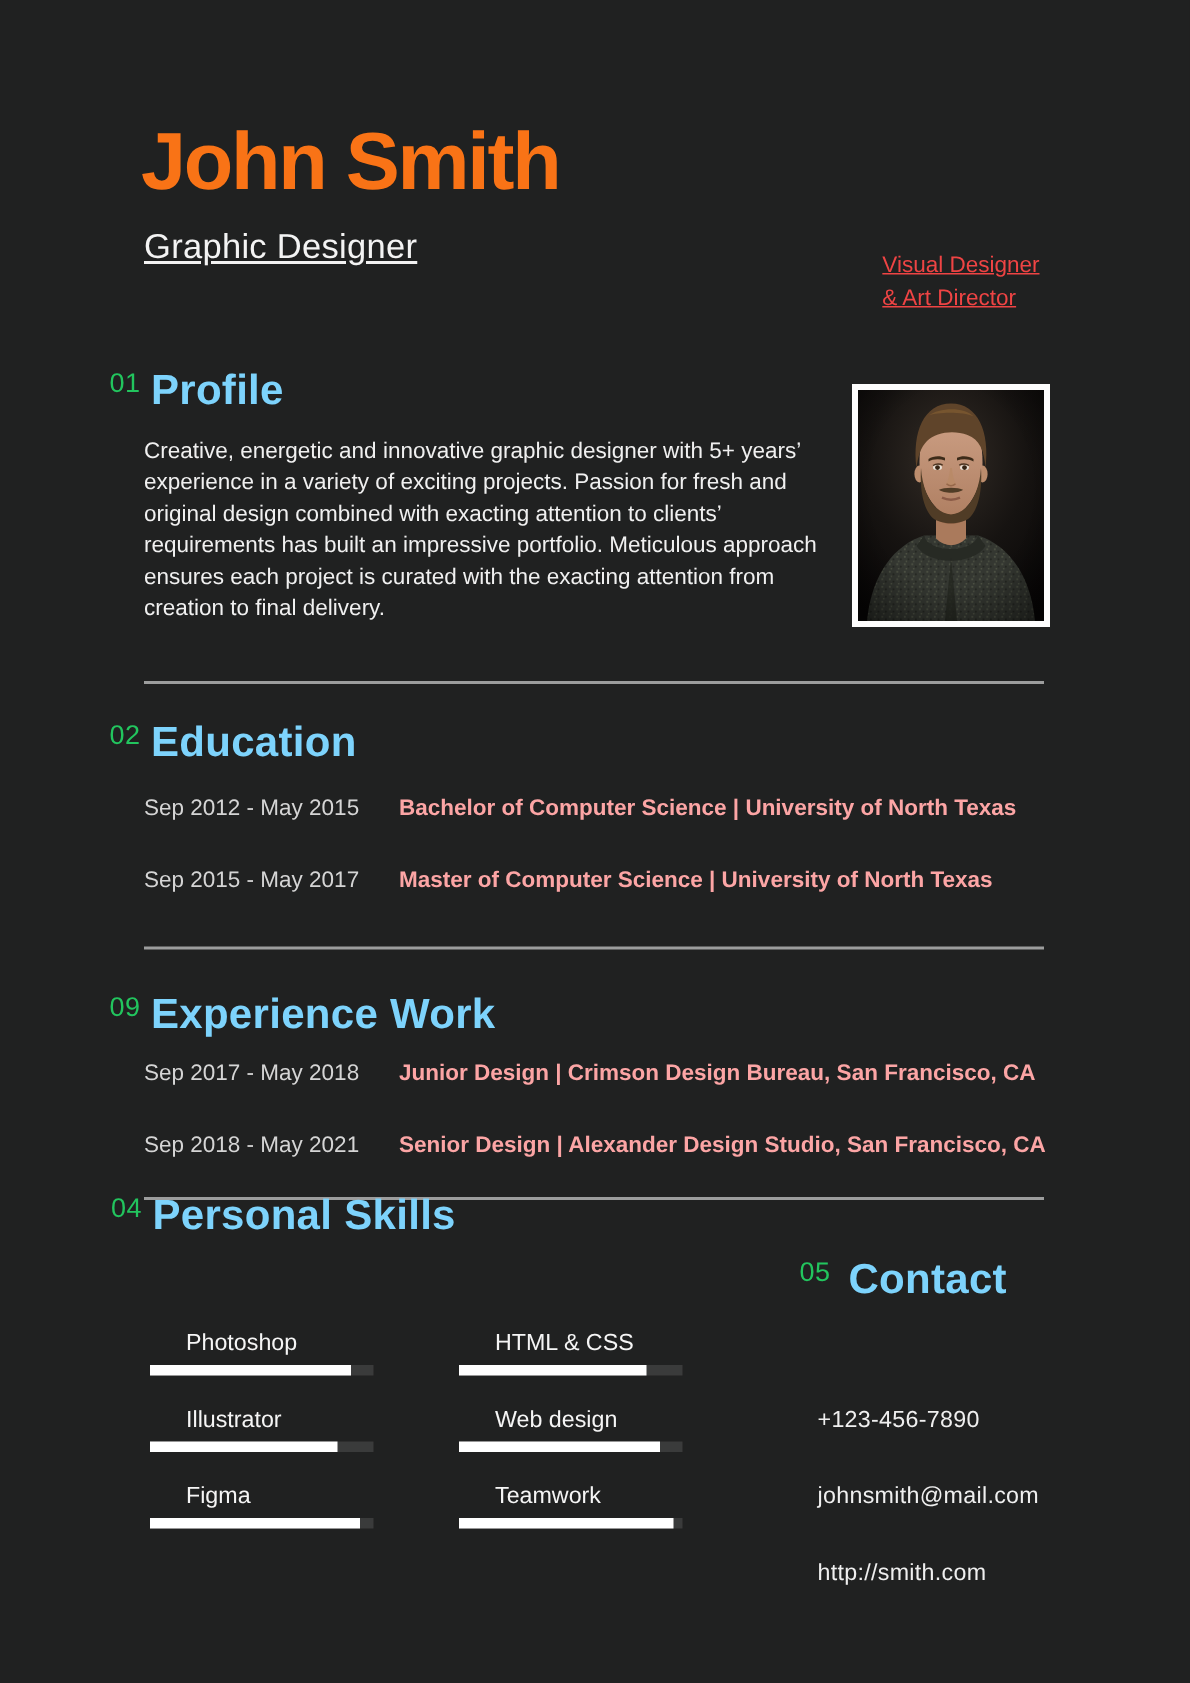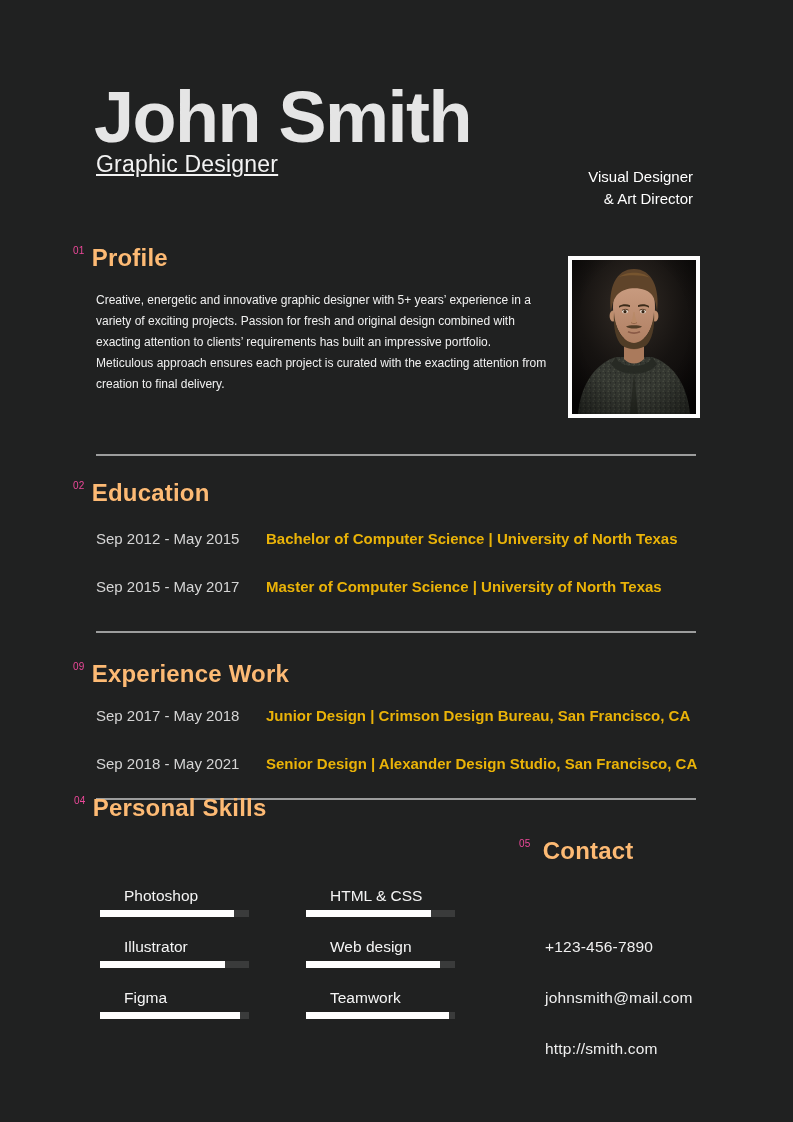--- a/index.html
+++ b/index.html
@@ -7,54 +7,54 @@
   body {
     background:#202121;
     color:#fff;
     font-family:"Liberation Sans","DejaVu Sans",sans-serif;
     overflow:hidden;
   }
   .page { position:relative; width:793px; height:1122px; background:#202121; overflow:hidden; }
   .abs { position:absolute; }
 
   
-  .name { left:94px; top:80px; font-size:72px; font-weight:700; letter-spacing:-1.5px; color:#e5e5e5; line-height:1.05;text-align:center; }
+  .name { left:94px; top:80px; font-size:54px; font-weight:700; letter-spacing:-1.5px; color:#f97316; line-height:1.05;text-align:center; }
   .subtitle { left:96px; top:151px; font-size:23px; font-weight:400; color:#f3f3f3; letter-spacing:0.2px;text-decoration:underline; }
-  .tagline { right:100px; top:166px; font-size:15px; line-height:21.5px; text-align:right; color:#ffffff; }
+  .tagline { right:100px; top:166px; font-size:15px; line-height:21.5px; text-align:left; color:#ef4444;text-decoration:underline; }
 
   
   .section-head { display:flex; align-items:flex-start; gap:7px; }
-  .sec-num { font-size:10px; color:#ec4899; line-height:1; margin-top:0; letter-spacing:0.3px; }
-  .sec-title { font-size:24px; font-weight:700; line-height:1; letter-spacing:0.2px; color:#fdba74; }
+  .sec-num { font-size:18px; color:#22c55e; line-height:1; margin-top:0; letter-spacing:0.3px; }
+  .sec-title { font-size:28px; font-weight:700; line-height:1; letter-spacing:0.2px; color:#7dd3fc; }
   #profile-head   { left:73px; top:246px; }
   #education-head { left:73px; top:481px; }
   #experience-head{ left:73px; top:662px; }
   #skills-head    { left:74px; top:796px;justify-content:flex-end; }
-  #contact-head   { left:519px; top:839px;gap:12px; }
-
-  
-  .profile-body { left:96px; top:290px; width:452px; font-size:12px; line-height:21px; color:#f0f0f0; }
+  #contact-head   { left:533px; top:839px;gap:12px; }
+
+  
+  .profile-body { left:96px; top:290px; width:452px; font-size:15px; line-height:21px; color:#f0f0f0; }
 
   
   .photo-frame { left:568px; top:256px; width:132px; height:162px; background:#fdfdfd; padding:4px; }
   .photo-frame svg { display:block; width:100%; height:100%; }
 
   
   .divider { left:96px; width:600px; height:2px; background:#9c9d9d; }
   #divider-1 { top:454px; }
   #divider-2 { top:631px; }
   #divider-3 { top:798px; }
 
   
   .timeline { left:96px; }
   #education-list  { top:530px; }
   #experience-list { top:707px; }
   .t-row { display:flex; margin-bottom:30px; font-size:15px; line-height:18px; }
   .t-dates { width:170px; flex:none; color:#d5d5d5; font-weight:400; }
-  .t-desc { color:#eab308; font-weight:700; white-space:nowrap; }
+  .t-desc { color:#fca5a5; font-weight:700; white-space:nowrap; }
 
   
   .skills-col { position:absolute; top:887px; width:150px; }
   #skills-col-1 { left:100px; }
   #skills-col-2 { left:306px; }
   .skill { margin-bottom:21px; }
   .skill-label { font-size:15.5px; color:#f5f5f5; margin-bottom:5px; line-height:18px;margin-left:24px; }
   .skill-bar { width:149px; height:7px; background:#3a3b3b; }
   .skill-fill { height:100%; background:#ffffff; }
 

